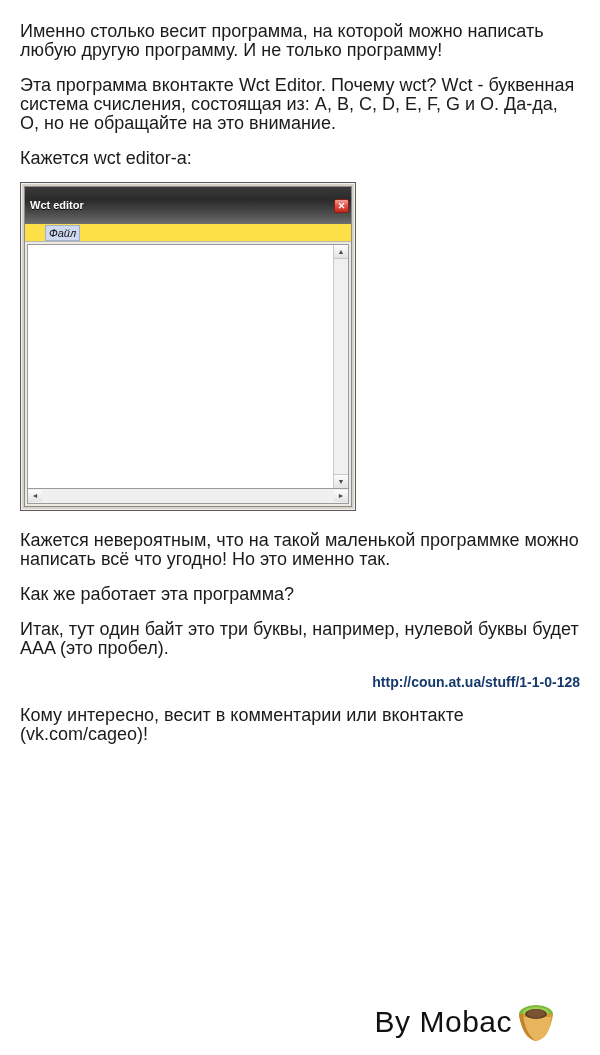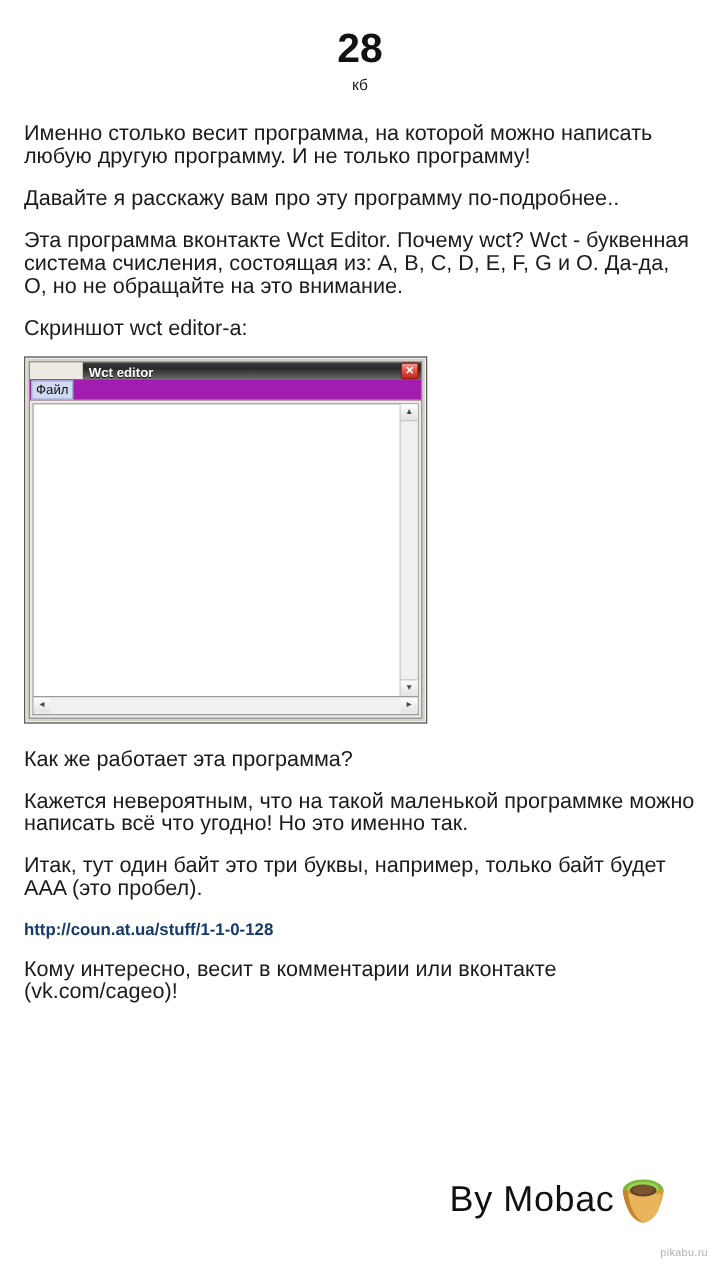--- a/index.html
+++ b/index.html
@@ -56,20 +56,21 @@
   .para.tight {
     margin-bottom: 14px;
   }
   .link-line {
     font-size: 14px;
     font-weight: bold;
     color: #16396b;
     margin: 0 0 16px 0;
     text-decoration: none;
     display: block;
+    text-align: right;
   }
 
   
   .window-wrap {
     margin: 2px 0 20px 0;
     padding: 0 0 0 0;
   }
   .win {
     width: 328px;
     border: 1px solid #5a5a5a;
@@ -78,26 +79,26 @@
     padding: 3px;
     box-sizing: content-box;
     position: relative;
   }
   .win-inner {
     border: 1px solid #8c8c8c;
     background: #eceae2;
     padding: 0;
   }
   .titlebar {
-    height: 14px;
+    height: 37px;
     background: linear-gradient(to bottom, #3a3a3a 0%, #2a2a2a 35%, #4a4a4a 70%, #6e6e6e 100%);
     display: flex;
+    align-items: center;
     justify-content: space-between;
     padding: 0 2px 0 5px;
-    margin-left: 44px;
   }
   .titlebar .title {
     color: #ffffff;
     font-size: 11px;
     font-weight: bold;
     line-height: 19px;
     text-shadow: 0 1px 0 #000;
   }
   .close-btn {
     width: 15px;
@@ -107,25 +108,26 @@
     border-radius: 2px;
     color: #fff;
     font-size: 9px;
     font-weight: bold;
     line-height: 12px;
     text-align: center;
     box-sizing: border-box;
   }
   .menubar {
     height: 17px;
-    background: #a21caf;
+    background: #fde047;
     border-bottom: 1px solid #b9b6ac;
     display: flex;
     align-items: center;
-    padding-left: 1px;
+    padding-left: 20px;
+    font-style: italic;
   }
   .menubar .menu-item {
     font-size: 11px;
     color: #111;
     padding: 1px 4px;
     line-height: 14px;
   }
   .menubar .menu-item.active {
     background: #cfd9ef;
     border: 1px solid #9fb0d4;
@@ -207,31 +209,26 @@
     font-size: 9px;
     color: #b0b0b0;
     letter-spacing: 0.3px;
   }
 </style>
 </head>
 <body>
 
 <div class="page">
 
-  <div class="header">
-    <div class="big-number">28</div>
-    <div class="unit">кб</div>
-  </div>
 
   <div class="content">
 
     <p class="para">Именно столько весит программа, на которой можно написать любую другую программу. И не только программу!</p>
-    <p class="para">Давайте я расскажу вам про эту программу по-подробнее..</p>
     <p class="para">Эта программа вконтакте Wct Editor. Почему wct? Wct - буквенная система счисления, состоящая из: A, B, C, D, E, F, G и O. Да-да, O, но не обращайте на это внимание.</p>
-    <p class="para tight">Скриншот wct editor-a:</p>
+    <p class="para tight">Кажется wct editor-a:</p>
 
     <div class="window-wrap">
       <div class="win">
         <div class="win-inner">
 
           <div class="titlebar">
             <span class="title">Wct editor</span>
             <span class="close-btn">✕</span>
           </div>
 
@@ -248,23 +245,23 @@
 
           <div class="hscroll">
             <div class="arrow">◄</div>
             <div class="arrow">►</div>
           </div>
 
         </div>
       </div>
     </div>
 
+    <p class="para">Кажется невероятным, что на такой маленькой программке можно написать всё что угодно! Но это именно так.</p>
     <p class="para">Как же работает эта программа?</p>
-    <p class="para">Кажется невероятным, что на такой маленькой программке можно написать всё что угодно! Но это именно так.</p>
-    <p class="para">Итак, тут один байт это три буквы, например, только байт будет AAA (это пробел).</p>
+    <p class="para">Итак, тут один байт это три буквы, например, нулевой буквы будет AAA (это пробел).</p>
 
     <a class="link-line" href="#">http://coun.at.ua/stuff/1-1-0-128</a>
 
     <p class="para">Кому интересно, весит в комментарии или вконтакте (vk.com/cageo)!</p>
 
   </div>
 
   <div class="signature">By Mobac</div>
 
   <svg class="sig-icon" viewBox="0 0 56 48">

